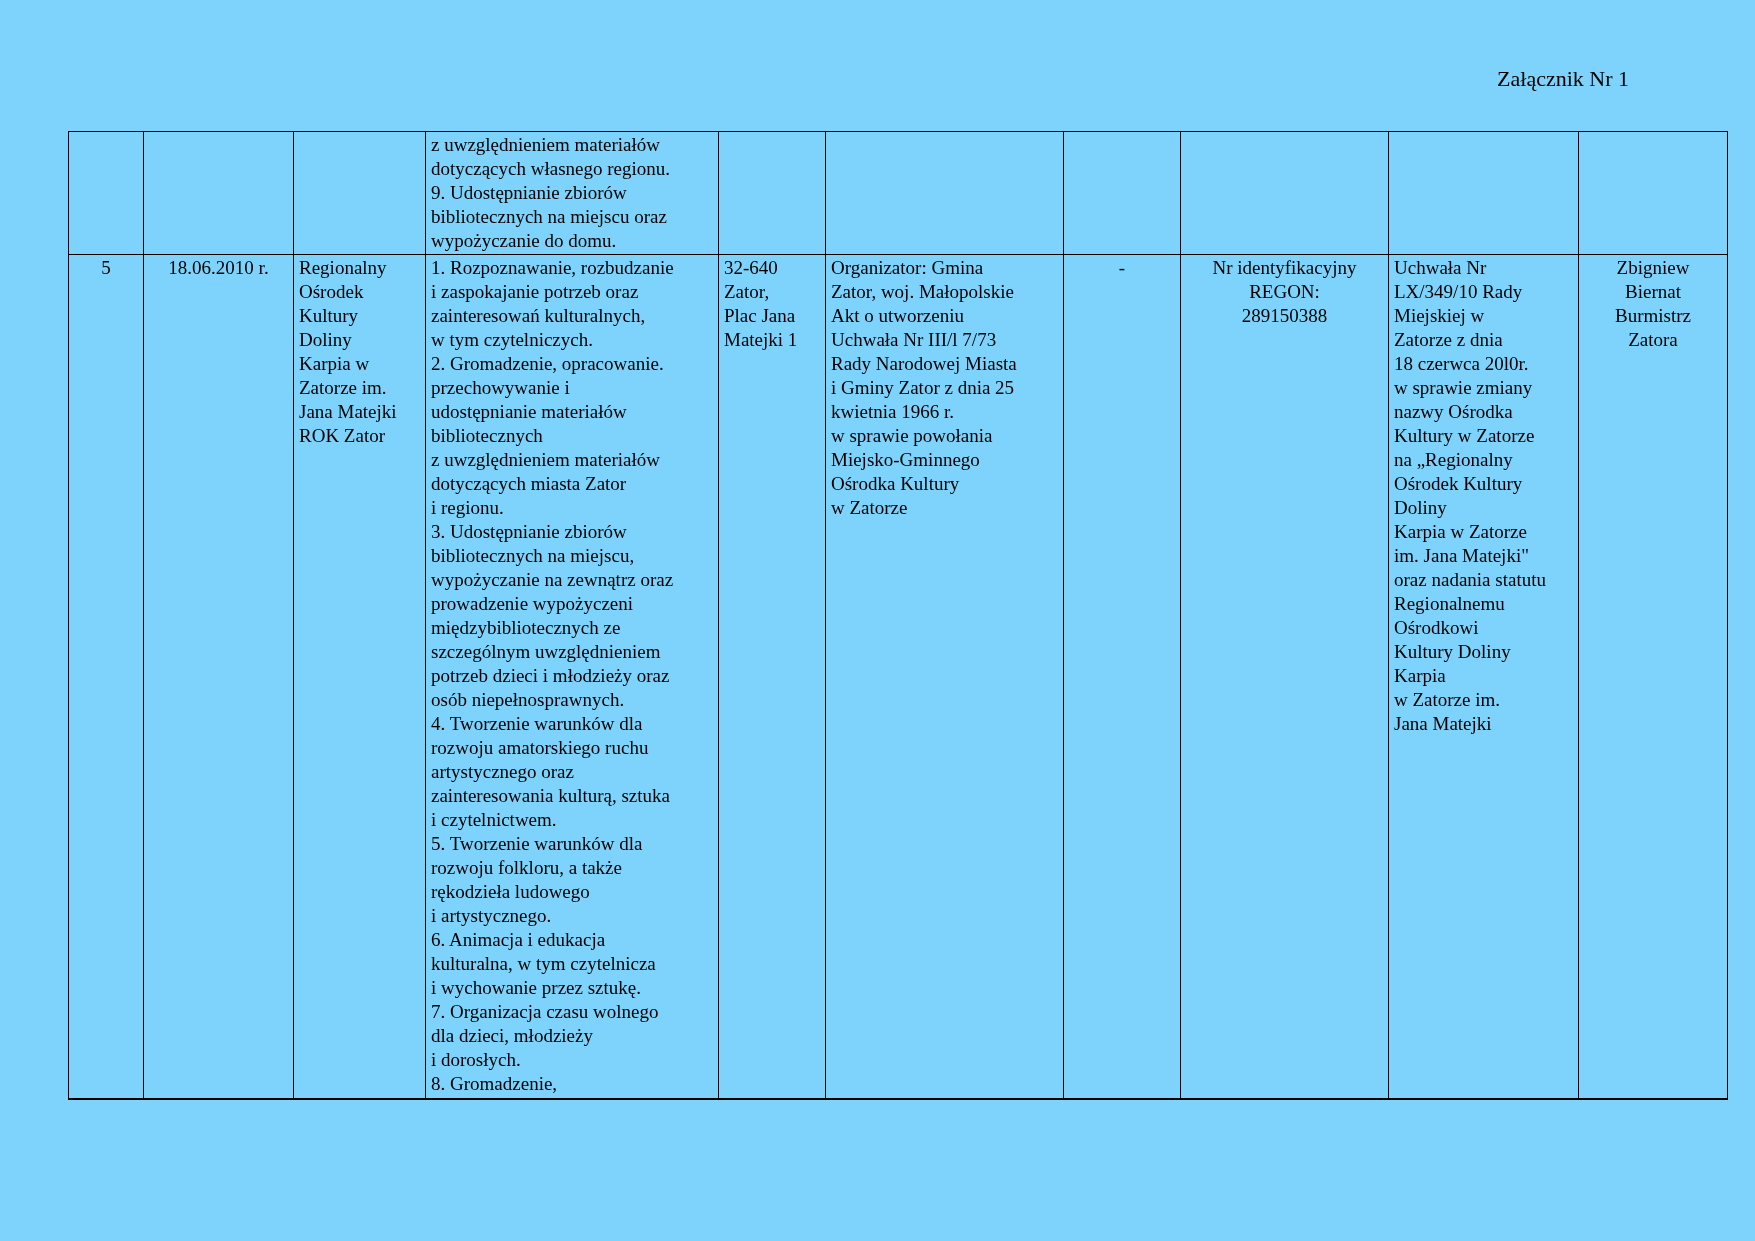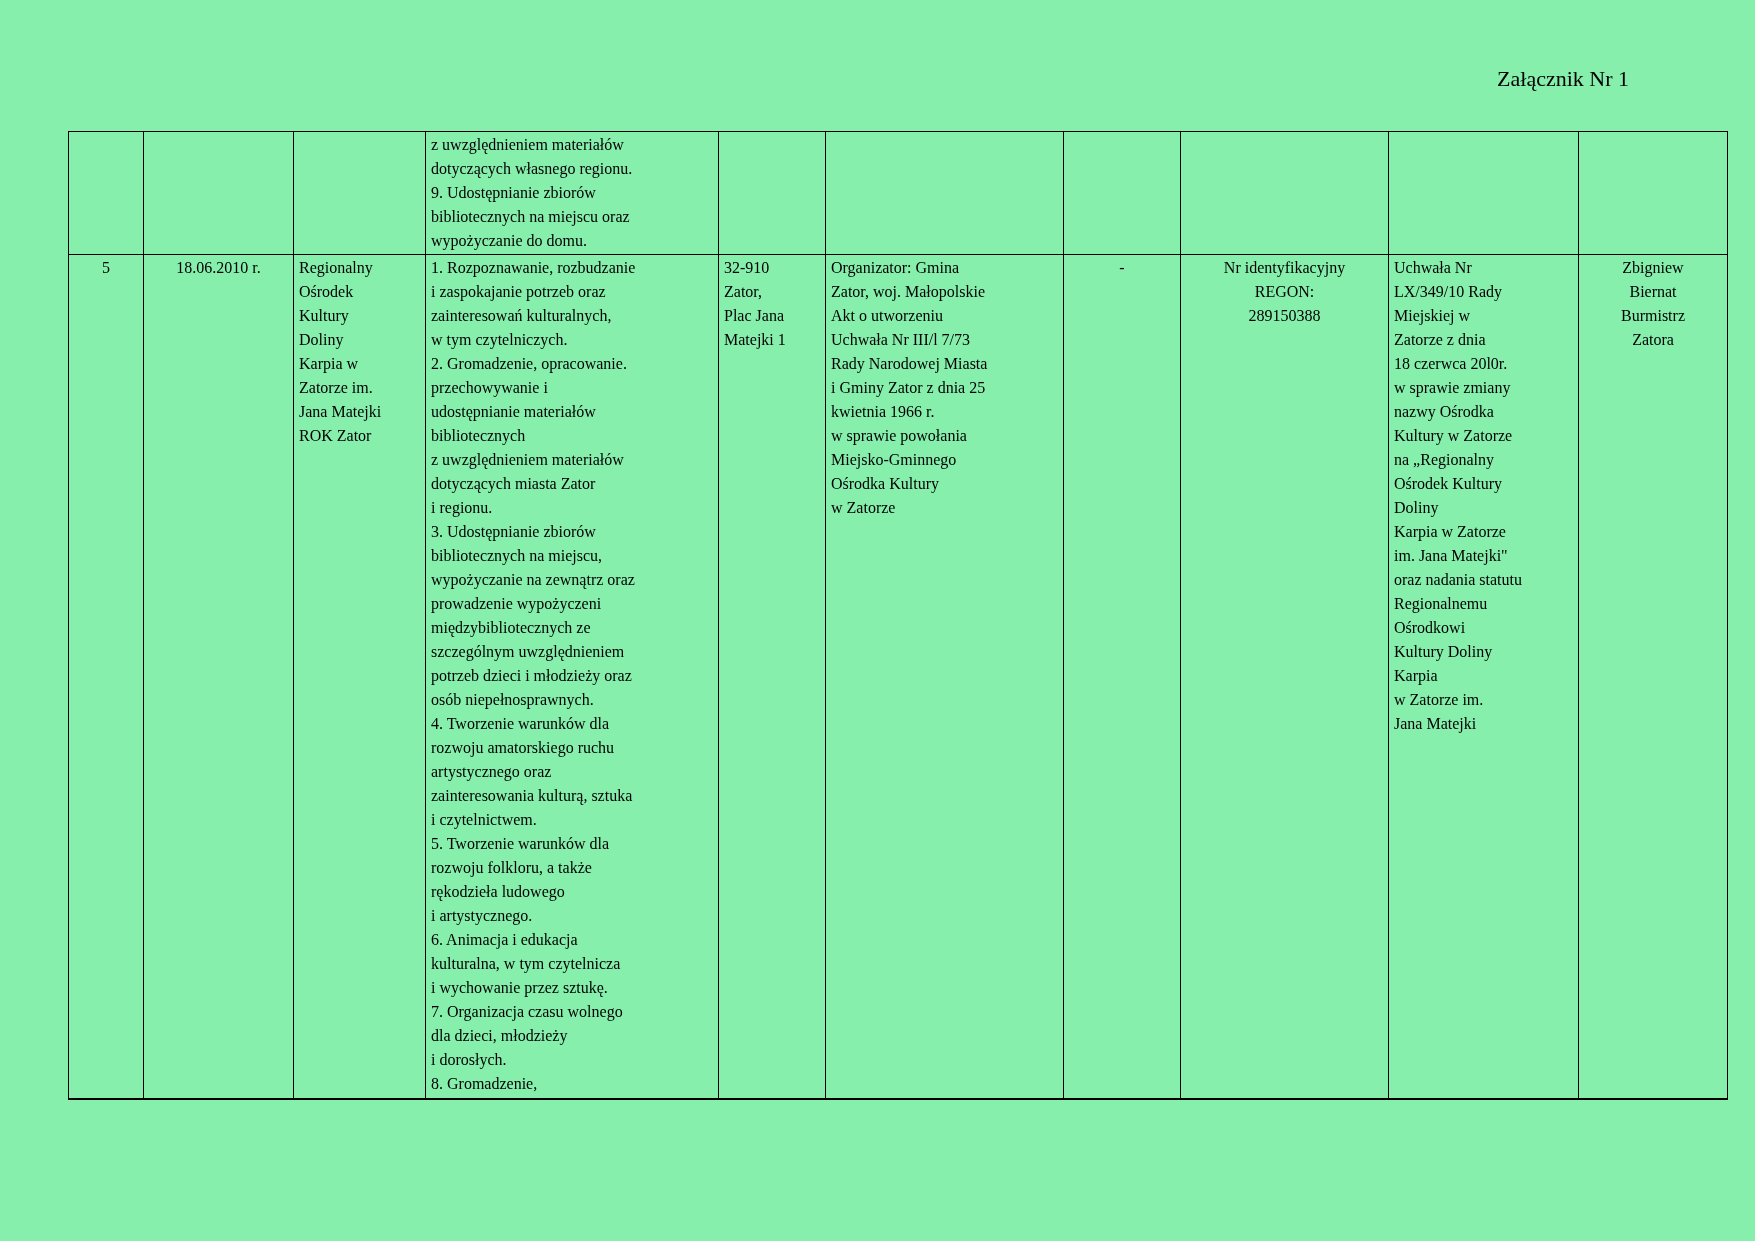--- a/index.html
+++ b/index.html
@@ -9,21 +9,21 @@
     width: 1755px;
     height: 1241px;
     position: relative;
     font-family: "Liberation Serif", "DejaVu Serif", serif;
     color: #000;
     overflow: hidden;
   }
   .page {
     position: absolute;
     inset: 0;
-    background: #86efac;
+    background: #7dd3fc;
   }
   .attachment-label {
     position: absolute;
     top: 66px;
     right: 126px;
     font-size: 22px;
     line-height: 26px;
     white-space: nowrap;
   }
   table.registry {
@@ -33,21 +33,21 @@
     width: 1659px;
     border-collapse: collapse;
     table-layout: fixed;
     border: 1px solid #000;
     border-bottom: 2px solid #000;
   }
   table.registry td {
     border: 1px solid #000;
     vertical-align: top;
     padding: 1px 5px;
-    font-size: 16px;
+    font-size: 19px;
     line-height: 24px;
     white-space: pre-line;
     overflow: hidden;
   }
   tr.cont-row { height: 120px; }
   tr.main-row { height: 844px; }
   .al-c { text-align: center; }
   .al-l { text-align: left; }
 </style>
 </head>
@@ -128,21 +128,21 @@
 rozwoju folkloru, a także
 rękodzieła ludowego
 i artystycznego.
 6. Animacja i edukacja
 kulturalna, w tym czytelnicza
 i wychowanie przez sztukę.
 7. Organizacja czasu wolnego
 dla dzieci, młodzieży
 i dorosłych.
 8. Gromadzenie,</td>
-      <td class="al-l">32-910
+      <td class="al-l">32-640
 Zator,
 Plac Jana
 Matejki 1</td>
       <td class="al-l">Organizator: Gmina
 Zator, woj. Małopolskie
 Akt o utworzeniu
 Uchwała Nr III/l 7/73
 Rady Narodowej Miasta
 i Gminy Zator z dnia 25
 kwietnia 1966 r.

